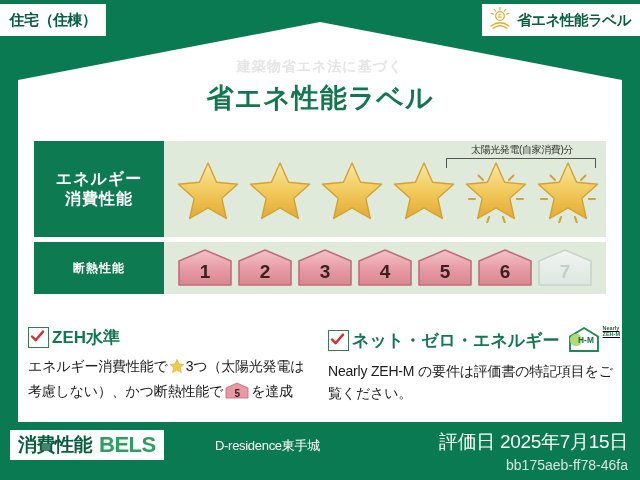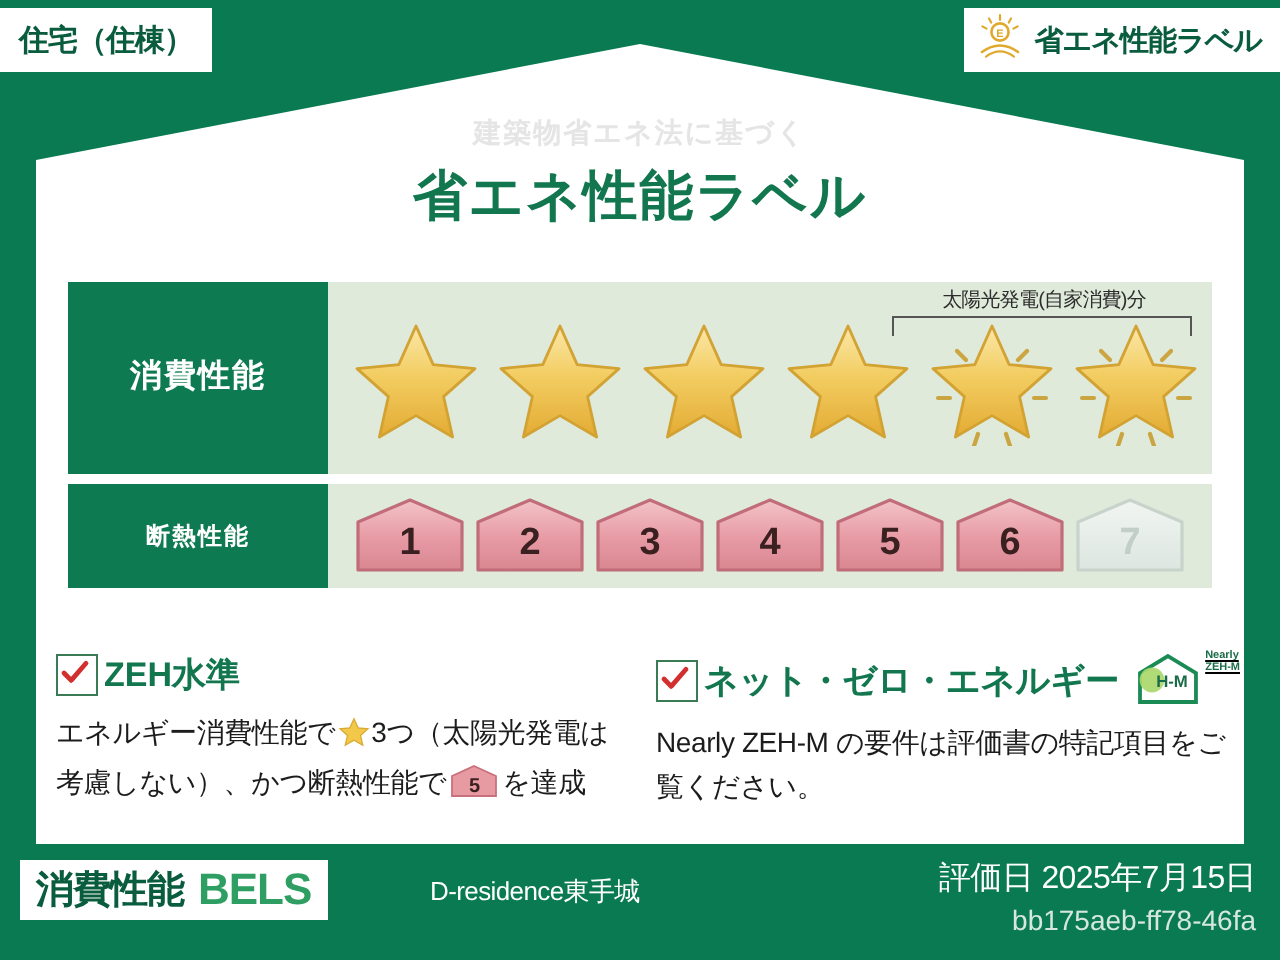--- a/index.html
+++ b/index.html
@@ -274,21 +274,21 @@
     color: #ffffff;
     letter-spacing: -0.3px;
   }
   .footer-right {
     position: absolute;
     right: 12px;
     top: 429px;
     text-align: right;
     color: #ffffff;
   }
-  .eval-date { font-size: 16px; letter-spacing: -0.3px; }
+  .eval-date { font-size: 19px; letter-spacing: -0.3px; }
   .eval-id   { font-size: 14px; margin-top: 2px; color: #d6e8dd; letter-spacing: 0px; }
 </style>
 </head>
 <body>
 
 <div id="label-root">
 
   <div class="green-bg"></div>
   <div class="white-panel"></div>
 
@@ -311,20 +311,21 @@
       </svg>
     </span>
     <span class="badge-text">省エネ性能ラベル</span>
   </div>
 
   <div class="sub-title">建築物省エネ法に基づく</div>
   <div class="main-title">省エネ性能ラベル</div>
 
   <div class="perf-row row-energy">
     <div class="row-label two-line">
+      <span>エネルギー</span>
       <span>消費性能</span>
     </div>
     <div class="row-body">
       <div class="solar-note">太陽光発電(自家消費)分</div>
       <div class="solar-bracket"></div>
       <div class="stars-wrap" id="stars-wrap">
           <div class="star-cell">
       <svg viewBox="0 0 68 68">
         <defs>
           <linearGradient id="sg0" x1="0" y1="0" x2="0" y2="1">

